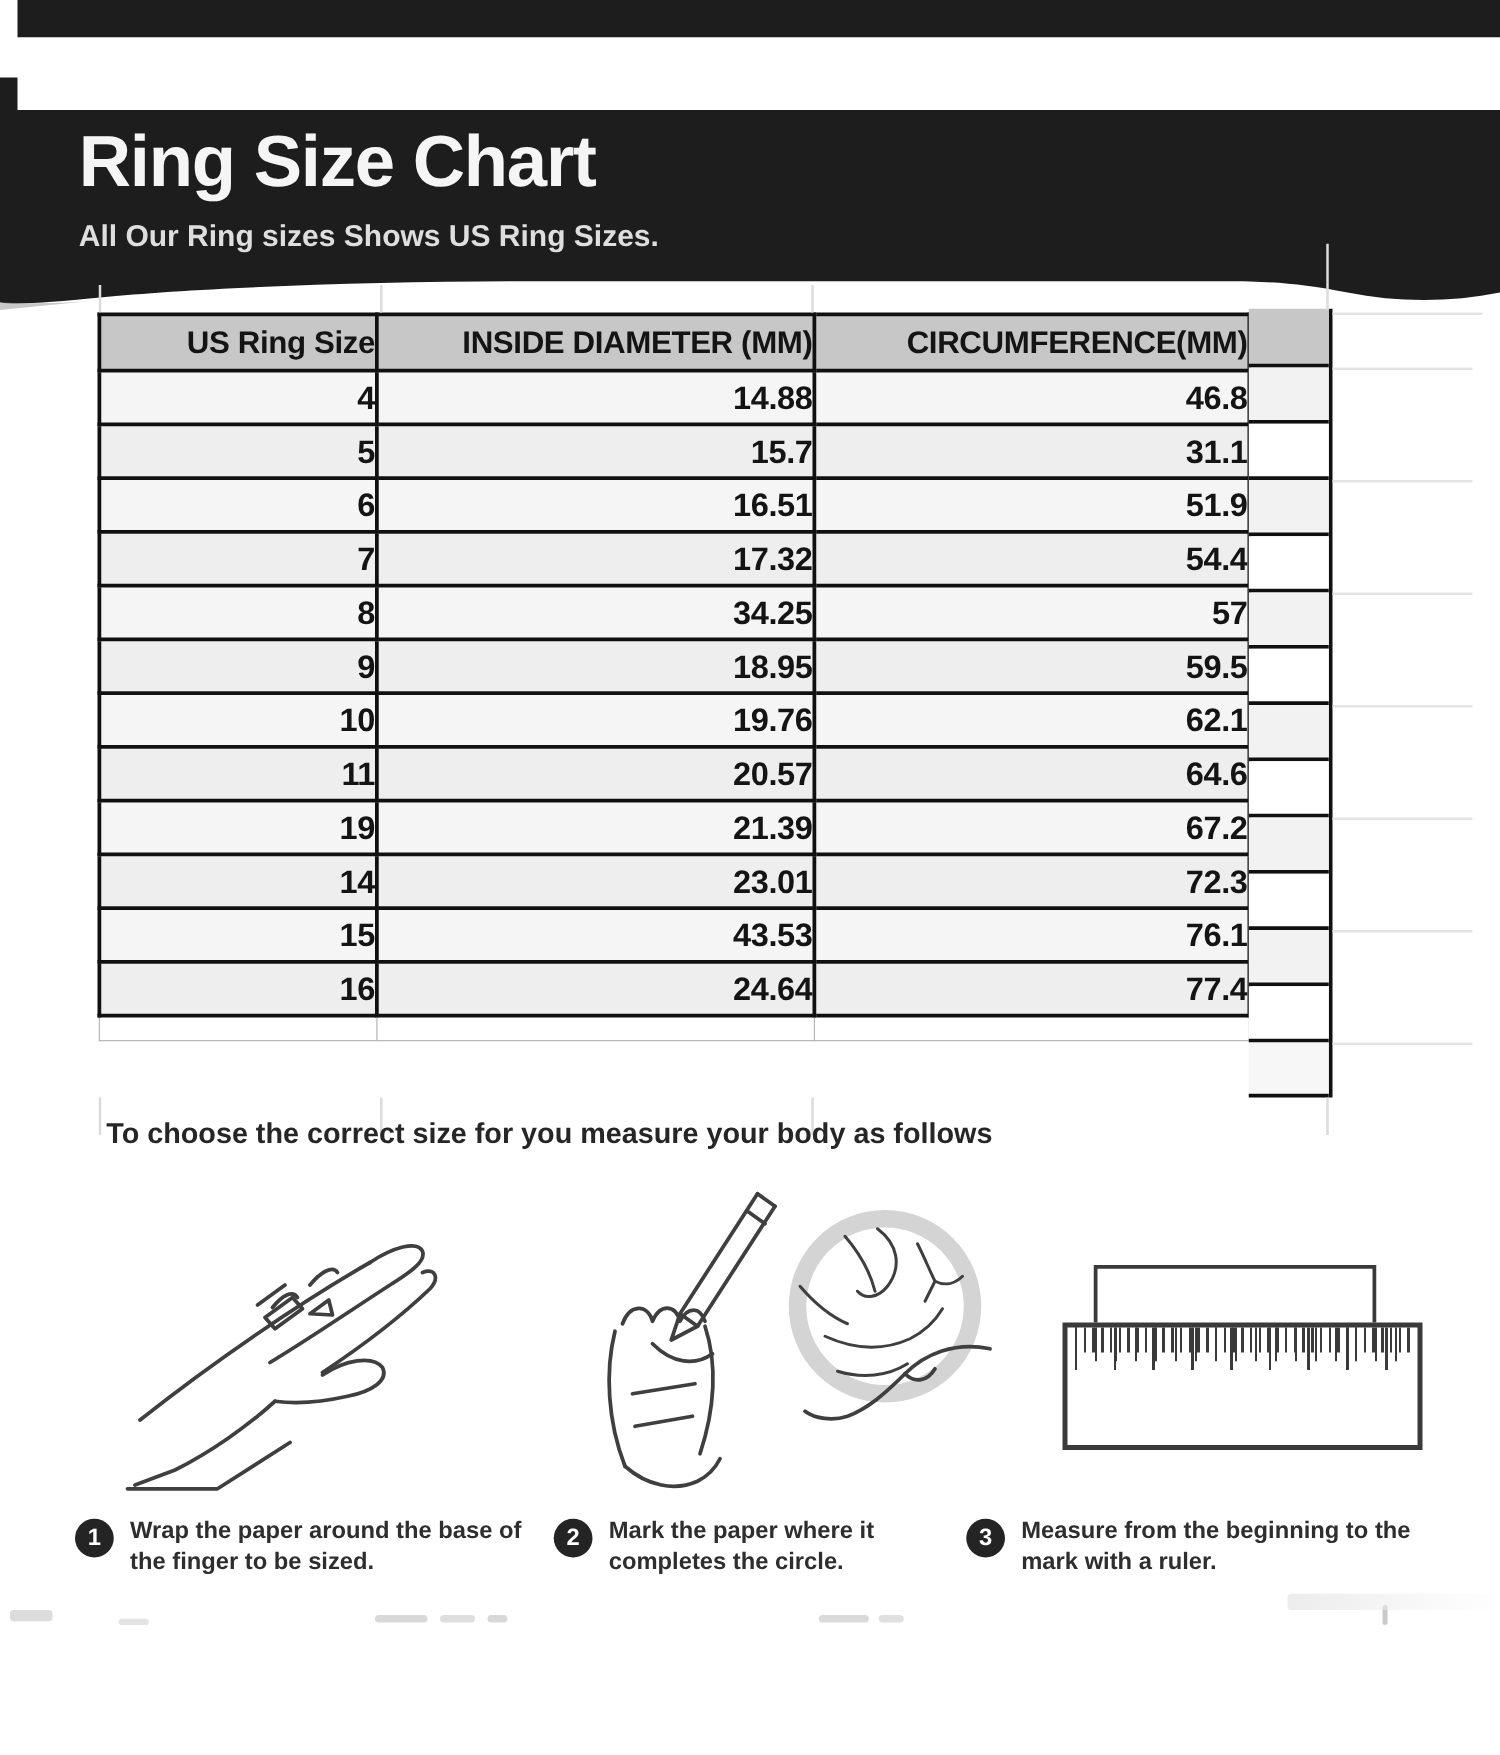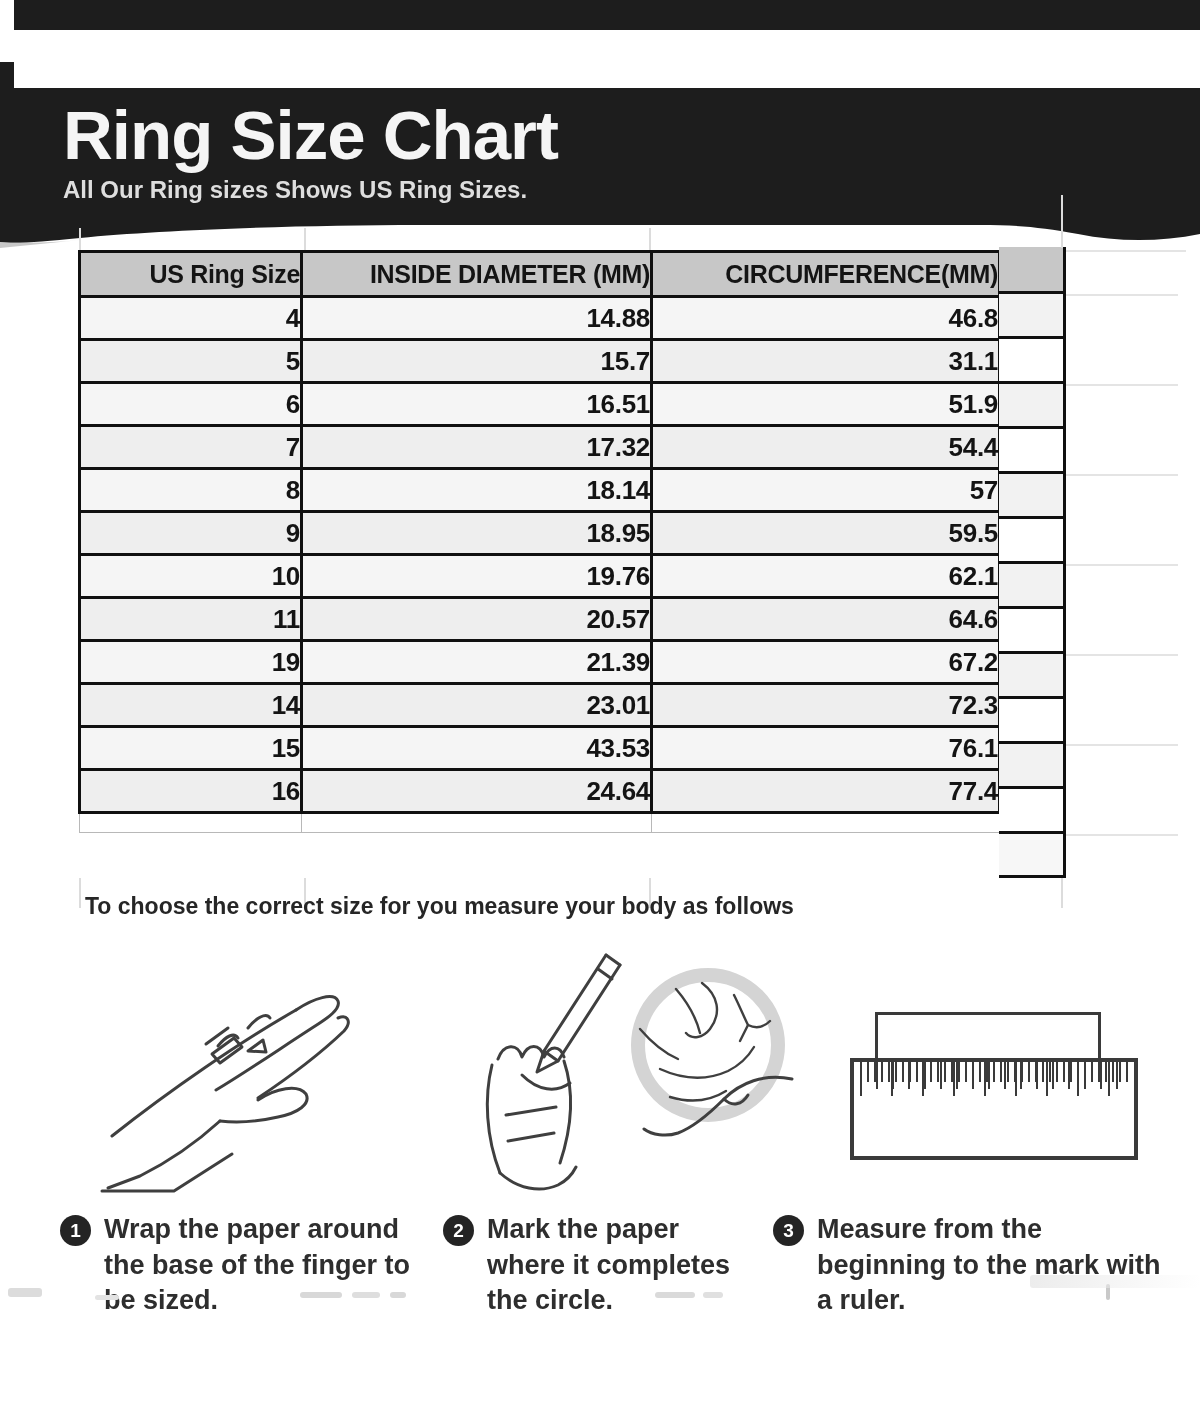--- a/index.html
+++ b/index.html
@@ -4,21 +4,21 @@
 <style>
   html,body{margin:0;padding:0;background:#ffffff;}
   .page{position:relative;width:1200px;height:1404px;background:#ffffff;overflow:hidden;
         font-family:"Liberation Sans",sans-serif;color:#111;}
 
   
   .topbar{position:absolute;left:14px;top:0;width:1186px;height:30px;background:#1d1d1d;}
   .banner{position:absolute;left:0;top:62px;width:1200px;height:150px;background:#1d1d1d;}
   .whiteband{position:absolute;left:14px;top:30px;width:1186px;height:58px;background:#ffffff;}
   .banner-wave{position:absolute;left:0;top:212px;width:1200px;height:36px;display:block;}
-  .banner-title{position:absolute;left:63px;top:96px;font-size:69px;font-weight:bold;
+  .banner-title{position:absolute;left:63px;top:96px;font-size:58px;font-weight:bold;
                 letter-spacing:-1px;color:#f5f5f5;}
   .banner-sub{position:absolute;left:63px;top:176px;font-size:24px;font-weight:bold;color:#dedede;}
 
   
   table.size-table{position:absolute;left:78px;top:250px;width:920px;border-collapse:collapse;
                    table-layout:fixed;}
   .size-table th,.size-table td{border:3px solid #101010;text-align:right;padding:0 0 0 10px;
                    font-weight:bold;color:#141414;letter-spacing:-0.3px;white-space:nowrap;overflow:hidden;}
   .size-table th{background:#c7c7c7;height:42px;font-size:25px;}
   .size-table td{height:40px;font-size:26px;}
@@ -45,21 +45,21 @@
   .ruler-body{position:absolute;left:850px;top:1058px;width:288px;height:102px;
               background:#ffffff;border:4px solid #3a3a3a;box-sizing:border-box;}
   .ticks{position:absolute;left:6px;right:6px;top:0;}
   .ticks-fine{height:20px;background:repeating-linear-gradient(90deg,#3a3a3a 0 2px,transparent 2px 7px);}
   .ticks-med{height:27px;background:repeating-linear-gradient(90deg,#3a3a3a 0 2px,transparent 2px 16px);}
   .ticks-tall{height:34px;background:repeating-linear-gradient(90deg,#3a3a3a 0 2px,transparent 2px 31px);}
 
   .step{position:absolute;display:flex;gap:13px;align-items:flex-start;}
   .step-badge{flex:0 0 auto;width:31px;height:31px;border-radius:50%;background:#242424;color:#fff;
               font-size:19px;font-weight:bold;text-align:center;line-height:31px;margin-top:3px;}
-  .step-text{font-size:27px;font-weight:bold;line-height:1.32;color:#2e2e2e;}
+  .step-text{font-size:19px;font-weight:bold;line-height:1.32;color:#2e2e2e;}
   .step1{left:60px;top:1212px;width:372px;}
   .step2{left:443px;top:1212px;width:316px;}
   .step3{left:773px;top:1212px;width:404px;}
 </style>
 </head>
 <body>
 
 <div class="page">
 
   <div class="banner"></div>
@@ -99,21 +99,21 @@
           <td>16.51</td>
           <td>51.9</td>
         </tr>
     <tr>
           <td>7</td>
           <td>17.32</td>
           <td>54.4</td>
         </tr>
     <tr>
           <td>8</td>
-          <td>18.14</td>
+          <td>34.25</td>
           <td>57</td>
         </tr>
     <tr>
           <td>9</td>
           <td>18.95</td>
           <td>59.5</td>
         </tr>
     <tr>
           <td>10</td>
           <td>19.76</td>

